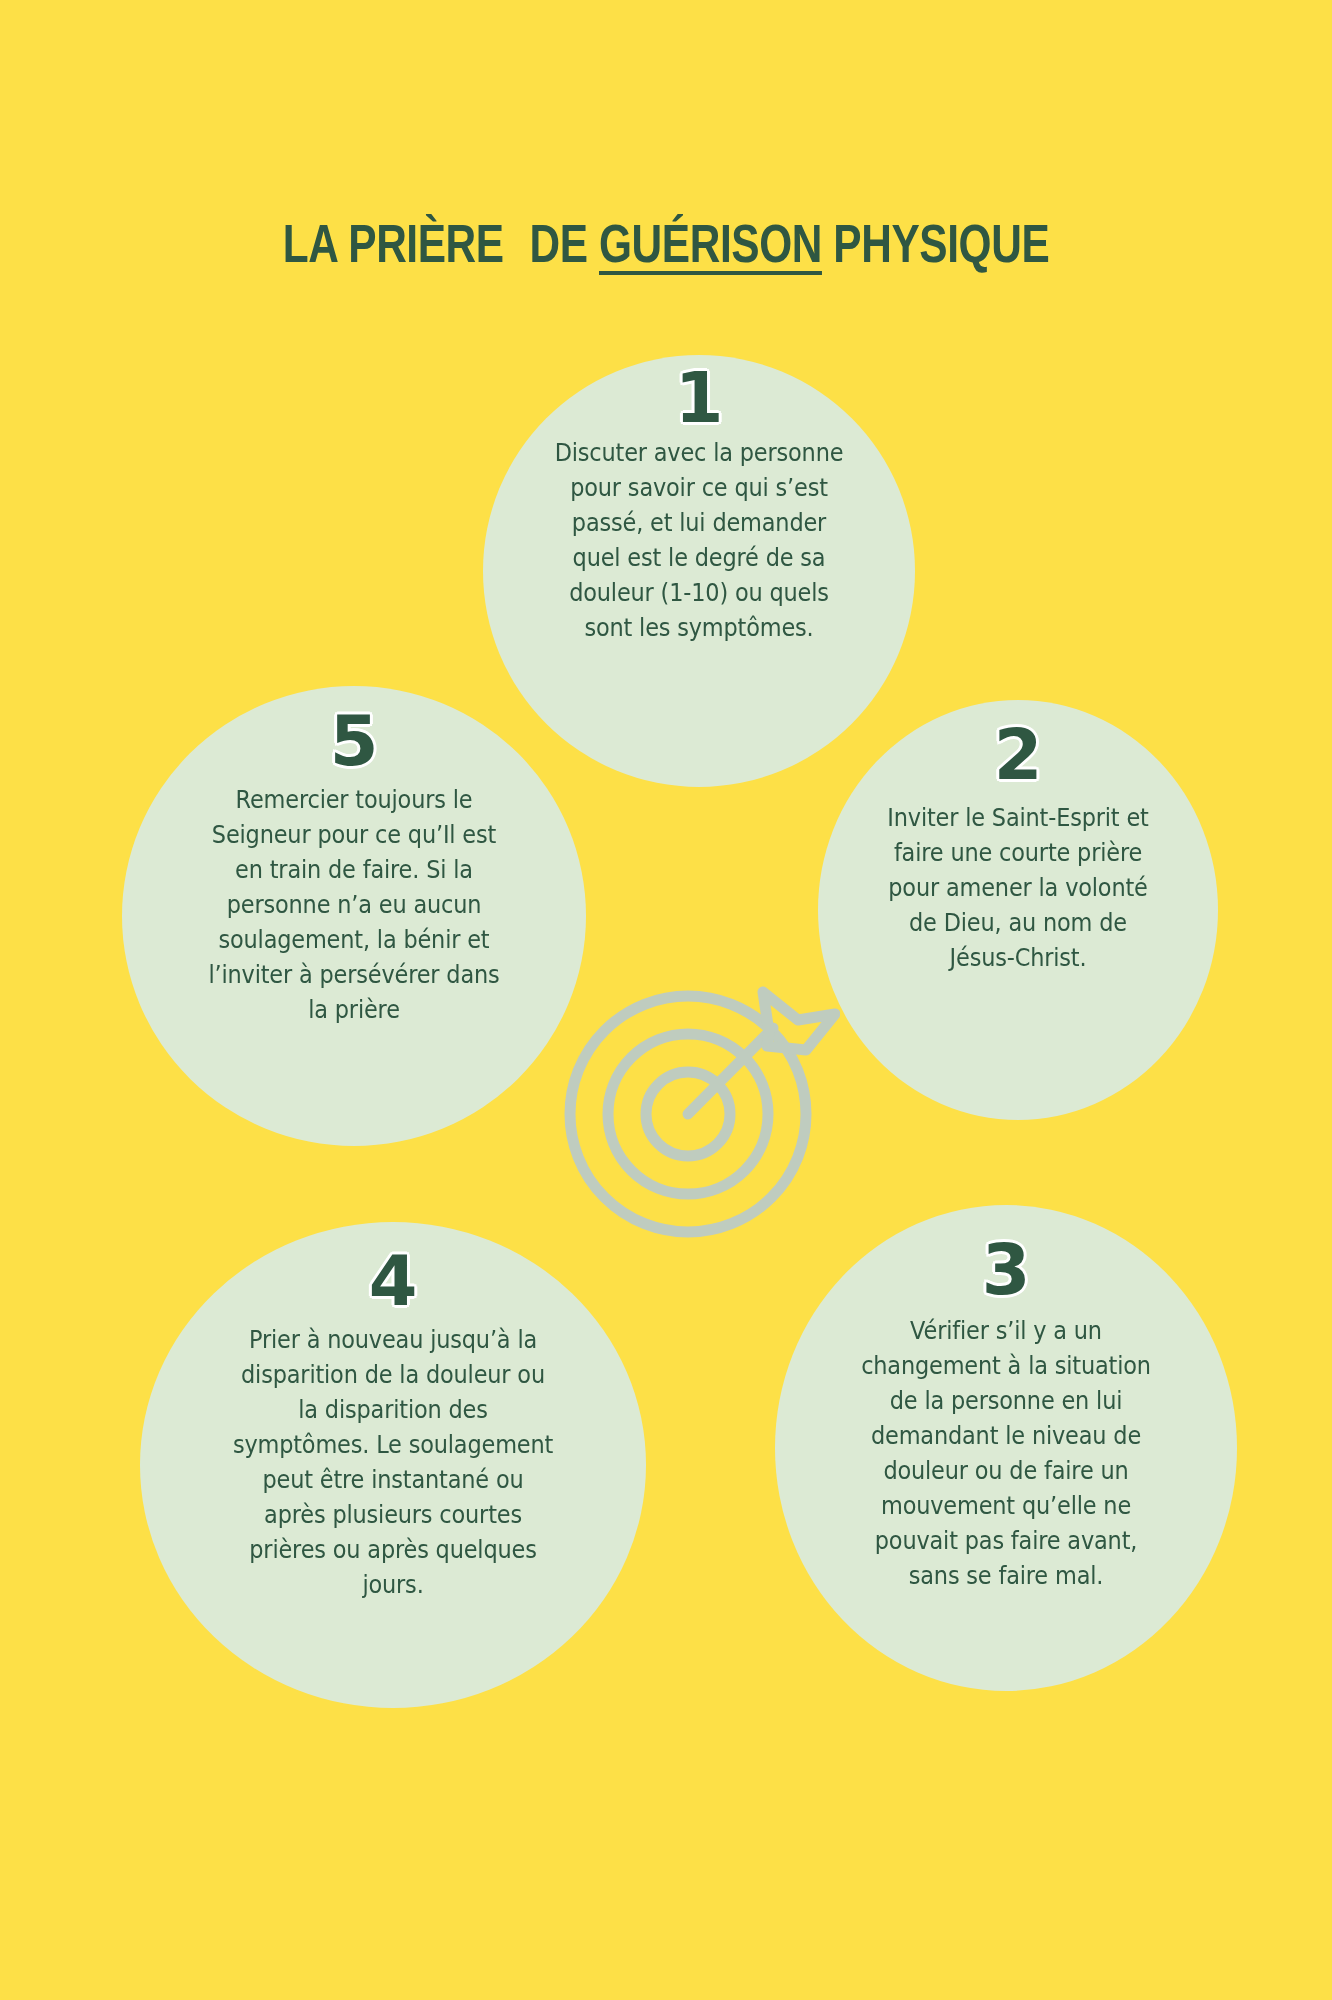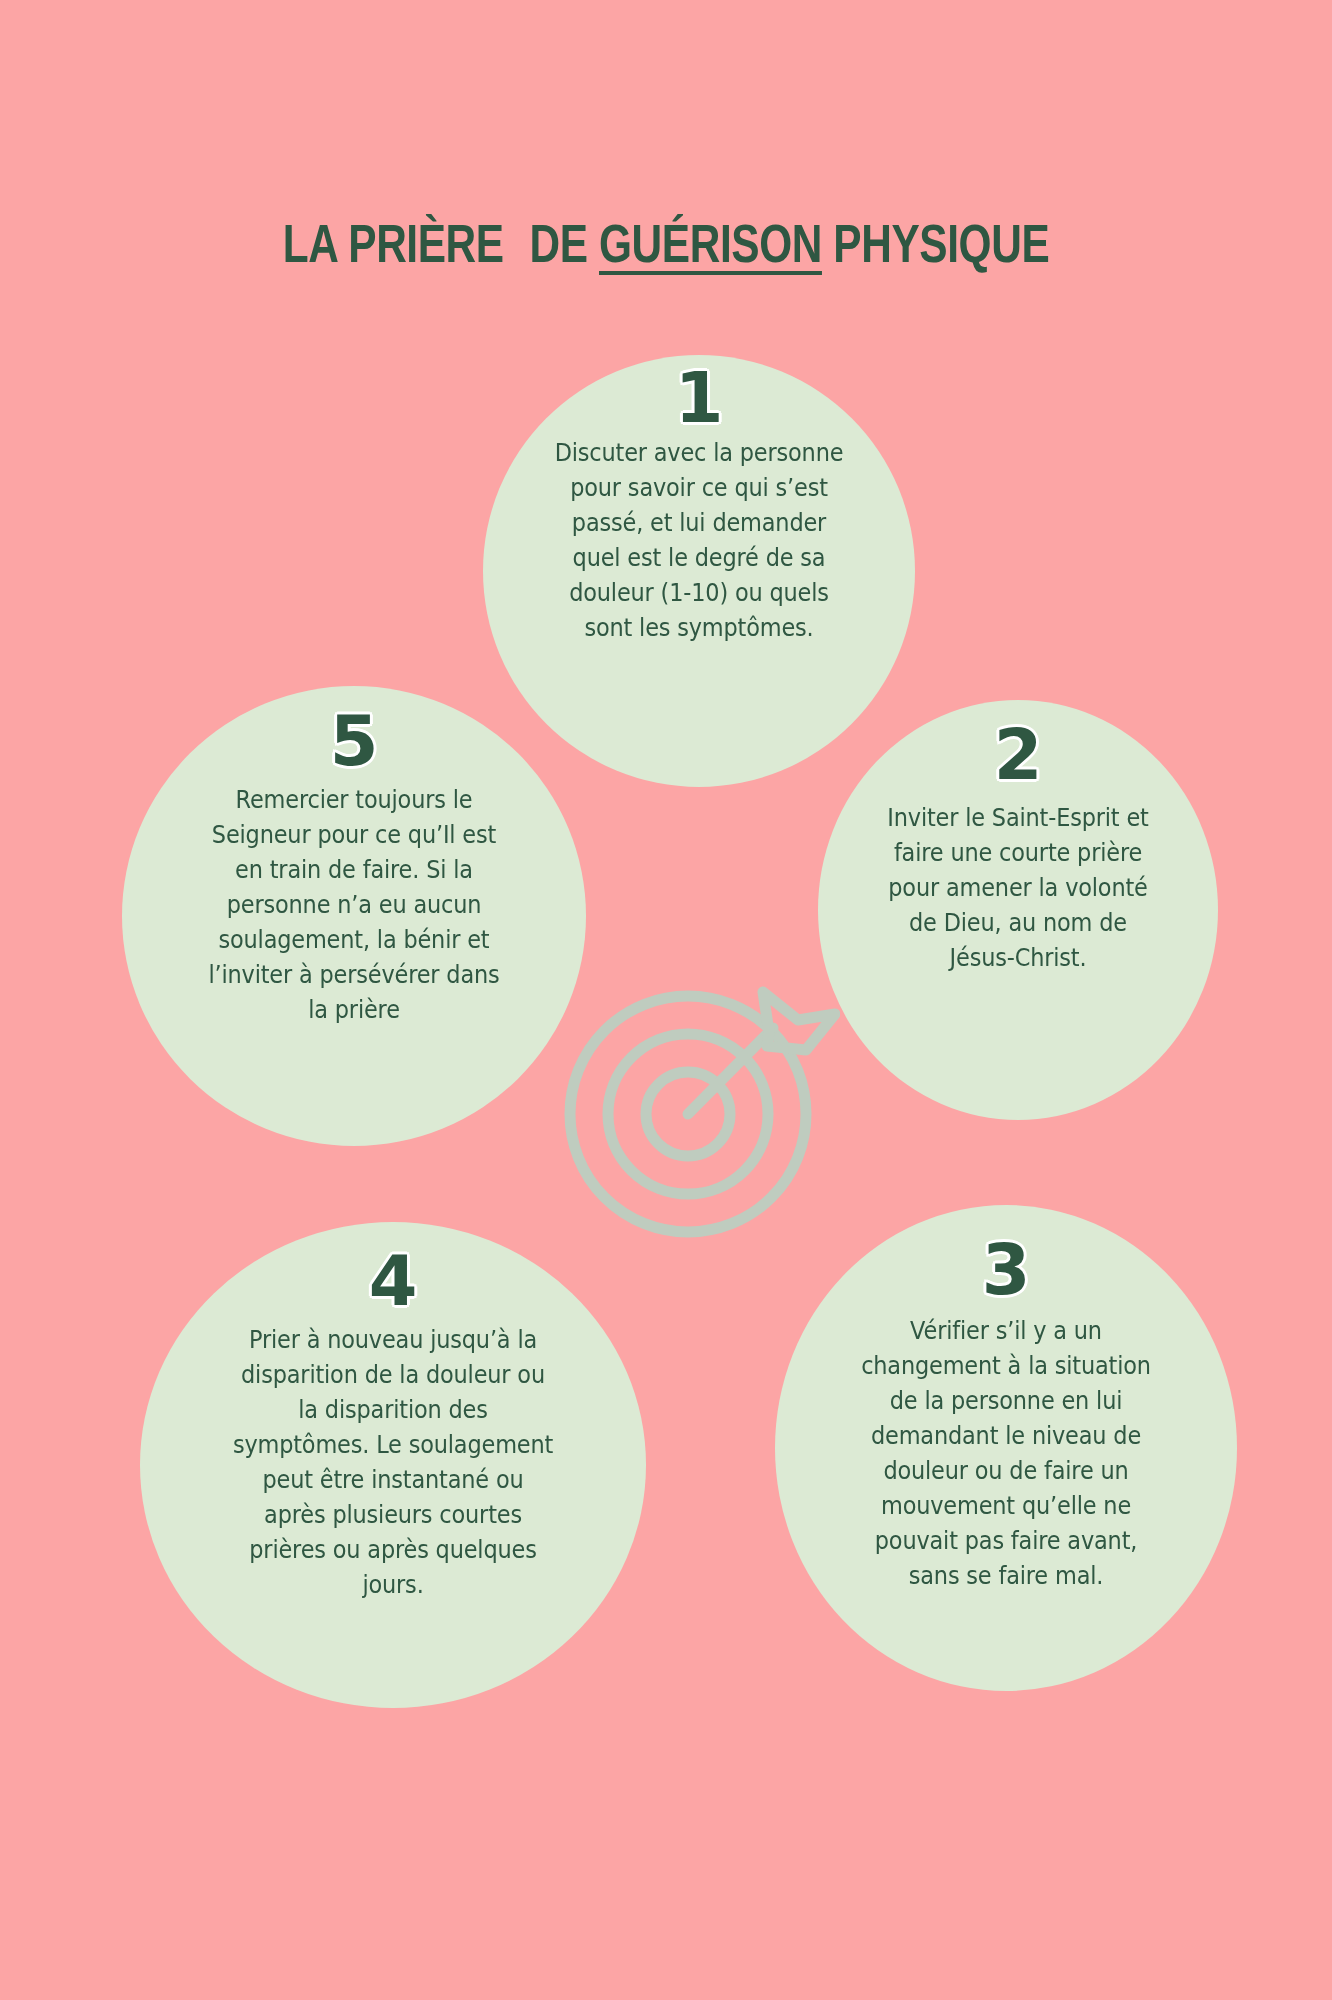--- a/index.html
+++ b/index.html
@@ -12,21 +12,21 @@
     background: #FDF8F7;
     font-family: "DejaVu Sans", sans-serif;
     overflow: hidden;
     position: relative;
   }
 
   #page {
     position: relative;
     width: 1332px;
     height: 2000px;
-    background: #fca5a5;
+    background: #fde047;
   }
 
   
   .title {
     position: absolute;
     left: 0;
     top: 178px;
     width: 1332px;
     text-align: center;
     color: #2F5742;

